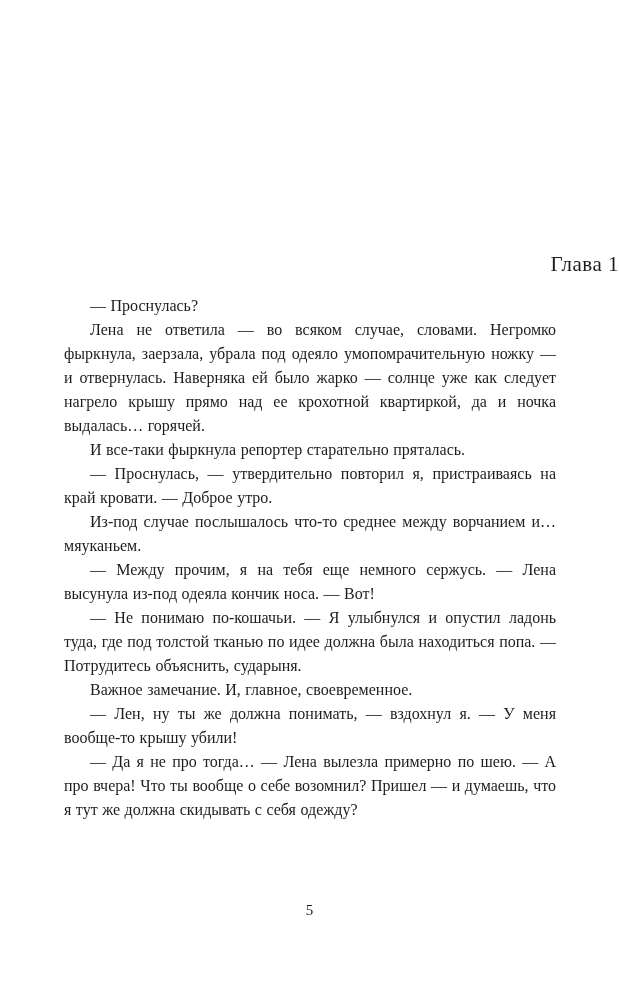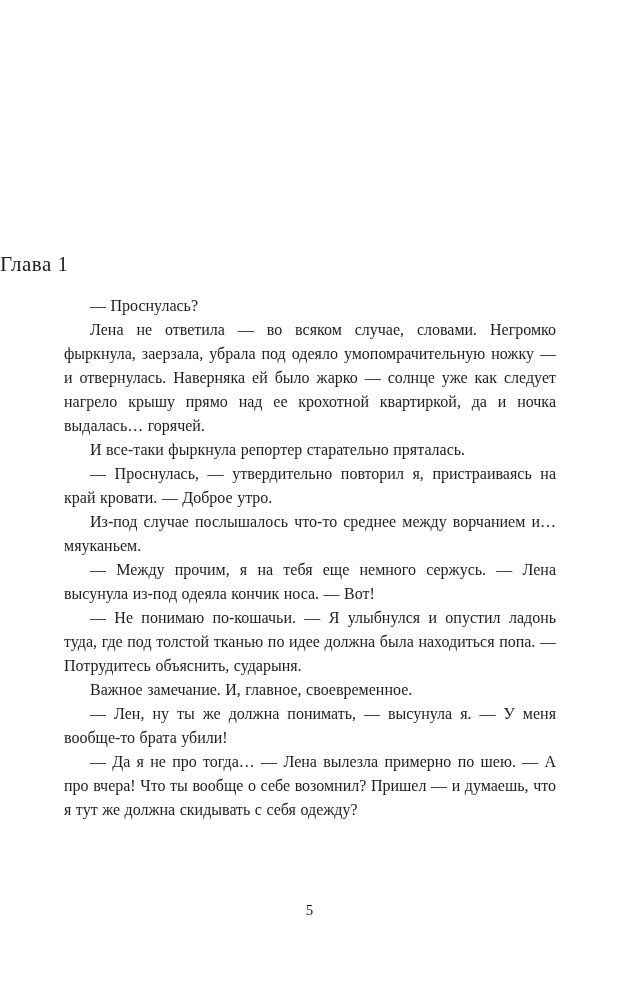--- a/index.html
+++ b/index.html
@@ -20,21 +20,21 @@
     height: 1001px;
     background: #ffffff;
     overflow: hidden;
   }
   .chapter-title {
     position: absolute;
     top: 252px;
     left: 0;
     width: 100%;
     margin: 0;
-    text-align: left;
+    text-align: right;
     font-size: 21px;
     font-weight: normal;
     letter-spacing: 0.5px;
     color: #1d1d1d;
   }
   .text-block {
     position: absolute;
     top: 294px;
     left: 64px;
     width: 492px;
@@ -69,19 +69,19 @@
 
   <div class="text-block">
     <p>— Проснулась?</p>
     <p>Лена не ответила — во всяком случае, словами. Негромко фыркнула, заерзала, убрала под одеяло умопомрачительную ножку — и отвернулась. Наверняка ей было жарко — солнце уже как следует нагрело крышу прямо над ее крохотной квартиркой, да и ночка выдалась… горячей.</p>
     <p>И все-таки фыркнула репортер старательно пряталась.</p>
     <p>— Проснулась, — утвердительно повторил я, пристраиваясь на край кровати. — Доброе утро.</p>
     <p>Из-под случае послышалось что-то среднее между ворчанием и… мяуканьем.</p>
     <p>— Между прочим, я на тебя еще немного сержусь. — Лена высунула из-под одеяла кончик носа. — Вот!</p>
     <p>— Не понимаю по-кошачьи. — Я улыбнулся и опустил ладонь туда, где под толстой тканью по идее должна была находиться попа. — Потрудитесь объяснить, сударыня.</p>
     <p>Важное замечание. И, главное, своевременное.</p>
-    <p>— Лен, ну ты же должна понимать, — высунула я. — У меня вообще-то брата убили!</p>
+    <p>— Лен, ну ты же должна понимать, — вздохнул я. — У меня вообще-то крышу убили!</p>
     <p>— Да я не про тогда… — Лена вылезла примерно по шею. — А про вчера! Что ты вообще о себе возомнил? Пришел — и думаешь, что я тут же должна скидывать с себя одежду?</p>
   </div>
 
   <div class="page-number">5</div>
 
 </div>
 
 </body></html>

